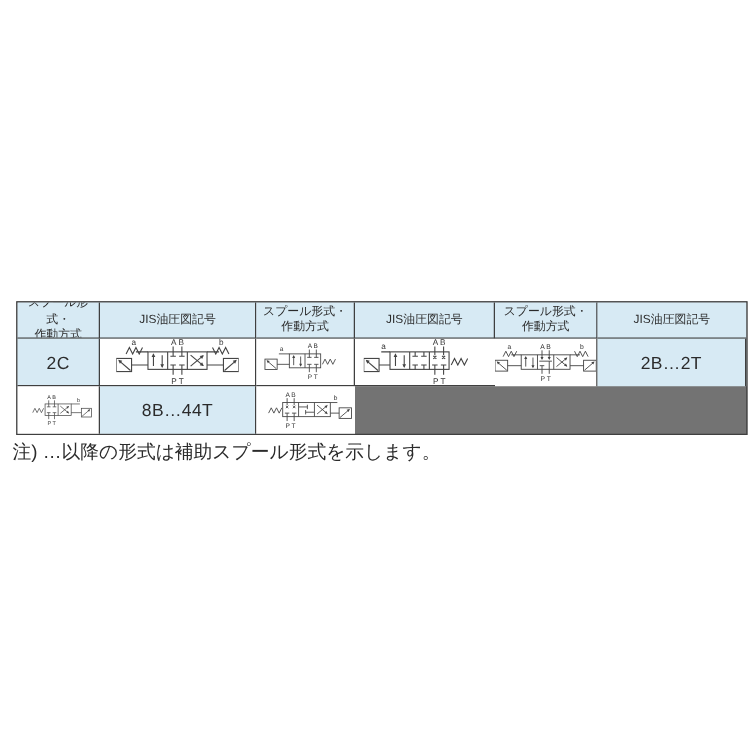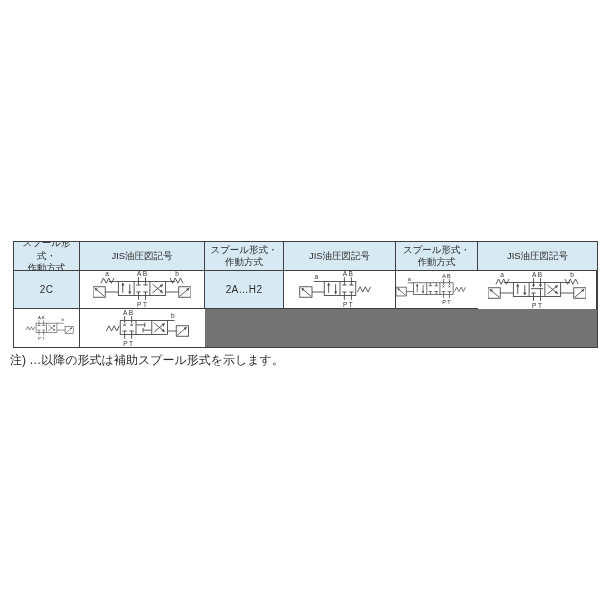--- a/index.html
+++ b/index.html
@@ -14,23 +14,23 @@
     grid-template-rows:29px 38px 38px;
     border:1.5px solid #3f3f3f;background:#737373;
   }
   .cell{
     border-right:1px solid #3f3f3f;border-bottom:1px solid #3f3f3f;
     display:flex;align-items:center;justify-content:center;overflow:hidden;
   }
   .col-last{border-right:none;}
   .row-last{border-bottom:none;}
   .hdr{background:#d7eaf4;flex-direction:column;font-size:9.5px;line-height:1.3;text-align:center;}
-  .lbl{background:#d7eaf4;font-size:10px;letter-spacing:.3px;}
+  .lbl{background:#d7eaf4;font-size:14px;letter-spacing:.3px;}
   .sym{background:#ffffff;}
-  .note{position:absolute;left:10px;top:352px;font-size:12px;}
+  .note{position:absolute;left:10px;top:352px;font-size:15px;}
   svg text{font-size:7.5px;fill:#333;stroke:none;font-family:"Liberation Sans","DejaVu Sans",sans-serif;}
   .vg{stroke:#444;stroke-width:1;fill:none;}
   .ah{fill:#444;stroke:none;}
 </style>
 </head>
 <body>
 
 <div class="tbl">
 
   <div class="cell hdr">
@@ -82,21 +82,20 @@
       <polygon class="ah" points="-3.4,-1.7 -3.4,1.7 0,0" transform="translate(80,25) rotate(40)"></polygon>
       <polygon class="ah" points="-3.4,-1.7 -3.4,1.7 0,0" transform="translate(1.8,19.3) rotate(-140)"></polygon>
       <polygon class="ah" points="-3.4,-1.7 -3.4,1.7 0,0" transform="translate(110.2,19.3) rotate(-40)"></polygon>
       <text x="16" y="5.5" text-anchor="middle">a</text>
       <text x="96" y="5.5" text-anchor="middle">b</text>
       <text x="56" y="5.5" text-anchor="middle">A B</text>
       <text x="56" y="41" text-anchor="middle">P T</text>
     </svg>
   </div>
 
-  <div class="cell lbl">2A…H2</div>
 
   <div class="cell sym">
     <svg viewBox="0 0 112 42" width="98" height="36.75">
       <g class="vg">
         <rect x="38" y="12" width="36" height="16"></rect>
         <line x1="56" y1="12" x2="56" y2="28"></line>
         <line x1="43" y1="25" x2="43" y2="14.5"></line>
           <line x1="51" y1="15" x2="51" y2="25.5"></line>
         <path d="M61 12 V16 M58.5 16 H63.5 M69 12 V16 M66.5 16 H71.5 M61 28 V24 M58.5 24 H63.5 M69 28 V24 M66.5 24 H71.5"></path>
         <path d="M61 7 V12 M69 7 V12 M61 28 V33 M69 28 V33 M26 12 H38 M24 24 H38"></path>
@@ -166,20 +165,21 @@
       <polygon class="ah" points="-3.4,-1.7 -3.4,1.7 0,0" transform="translate(80,25) rotate(40)"></polygon>
       <polygon class="ah" points="-3.4,-1.7 -3.4,1.7 0,0" transform="translate(1.8,19.3) rotate(-140)"></polygon>
       <polygon class="ah" points="-3.4,-1.7 -3.4,1.7 0,0" transform="translate(110.2,19.3) rotate(-40)"></polygon>
       <text x="16" y="5.5" text-anchor="middle">a</text>
       <text x="96" y="5.5" text-anchor="middle">b</text>
       <text x="56" y="5.5" text-anchor="middle">A B</text>
       <text x="56" y="41" text-anchor="middle">P T</text>
     </svg>
   </div>
 
+  <div class="cell lbl row-last">2B…2T</div>
 
   <div class="cell sym row-last">
     <svg viewBox="0 0 112 42" width="98" height="36.75">
       <g class="vg">
         <rect x="38" y="12" width="36" height="16"></rect>
         <line x1="56" y1="12" x2="56" y2="28"></line>
         <path d="M43 12 V16 M40.5 16 H45.5 M51 12 V16 M48.5 16 H53.5 M43 28 V24 M40.5 24 H45.5 M51 28 V24 M48.5 24 H53.5"></path>
         <line x1="59" y1="25" x2="70.5" y2="15.4"></line>
           <line x1="59" y1="15" x2="70.5" y2="24.6"></line>
         <path d="M43 7 V12 M51 7 V12 M43 28 V33 M51 28 V33 M74 12 H86 M74 24 H88"></path>
@@ -189,20 +189,21 @@
       </g>
       <polygon class="ah" points="-3.4,-1.7 -3.4,1.7 0,0" transform="translate(71,15) rotate(-40)"></polygon>
       <polygon class="ah" points="-3.4,-1.7 -3.4,1.7 0,0" transform="translate(71,25) rotate(40)"></polygon>
       <polygon class="ah" points="-3.4,-1.7 -3.4,1.7 0,0" transform="translate(100.2,19.3) rotate(-40)"></polygon>
       <text x="84" y="9" text-anchor="middle">b</text>
       <text x="47" y="5.5" text-anchor="middle">A B</text>
       <text x="47" y="41" text-anchor="middle">P T</text>
     </svg>
   </div>
 
+  <div class="cell lbl row-last">8B…44T</div>
 
   <div class="cell sym row-last col-last">
     <svg viewBox="0 0 112 42" width="98" height="36.75">
       <g class="vg">
         <rect x="30" y="12" width="54" height="16"></rect>
         <line x1="48" y1="12" x2="48" y2="28"></line>
           <line x1="66" y1="12" x2="66" y2="28"></line>
         <path d="M35 12 V15 M33.6 15.6 L36.4 18.4 M36.4 15.6 L33.6 18.4 M43 12 V15 M41.6 15.6 L44.4 18.4 M44.4 15.6 L41.6 18.4 M35 28 V24 M32.5 24 H37.5 M43 28 V24 M40.5 24 H45.5"></path>
         <path d="M48.5 17 H58 M58 14.5 V19.5 M65.5 23 H56 M56 20.5 V25.5"></path>
         <line x1="69" y1="25" x2="80.5" y2="15.4"></line>

